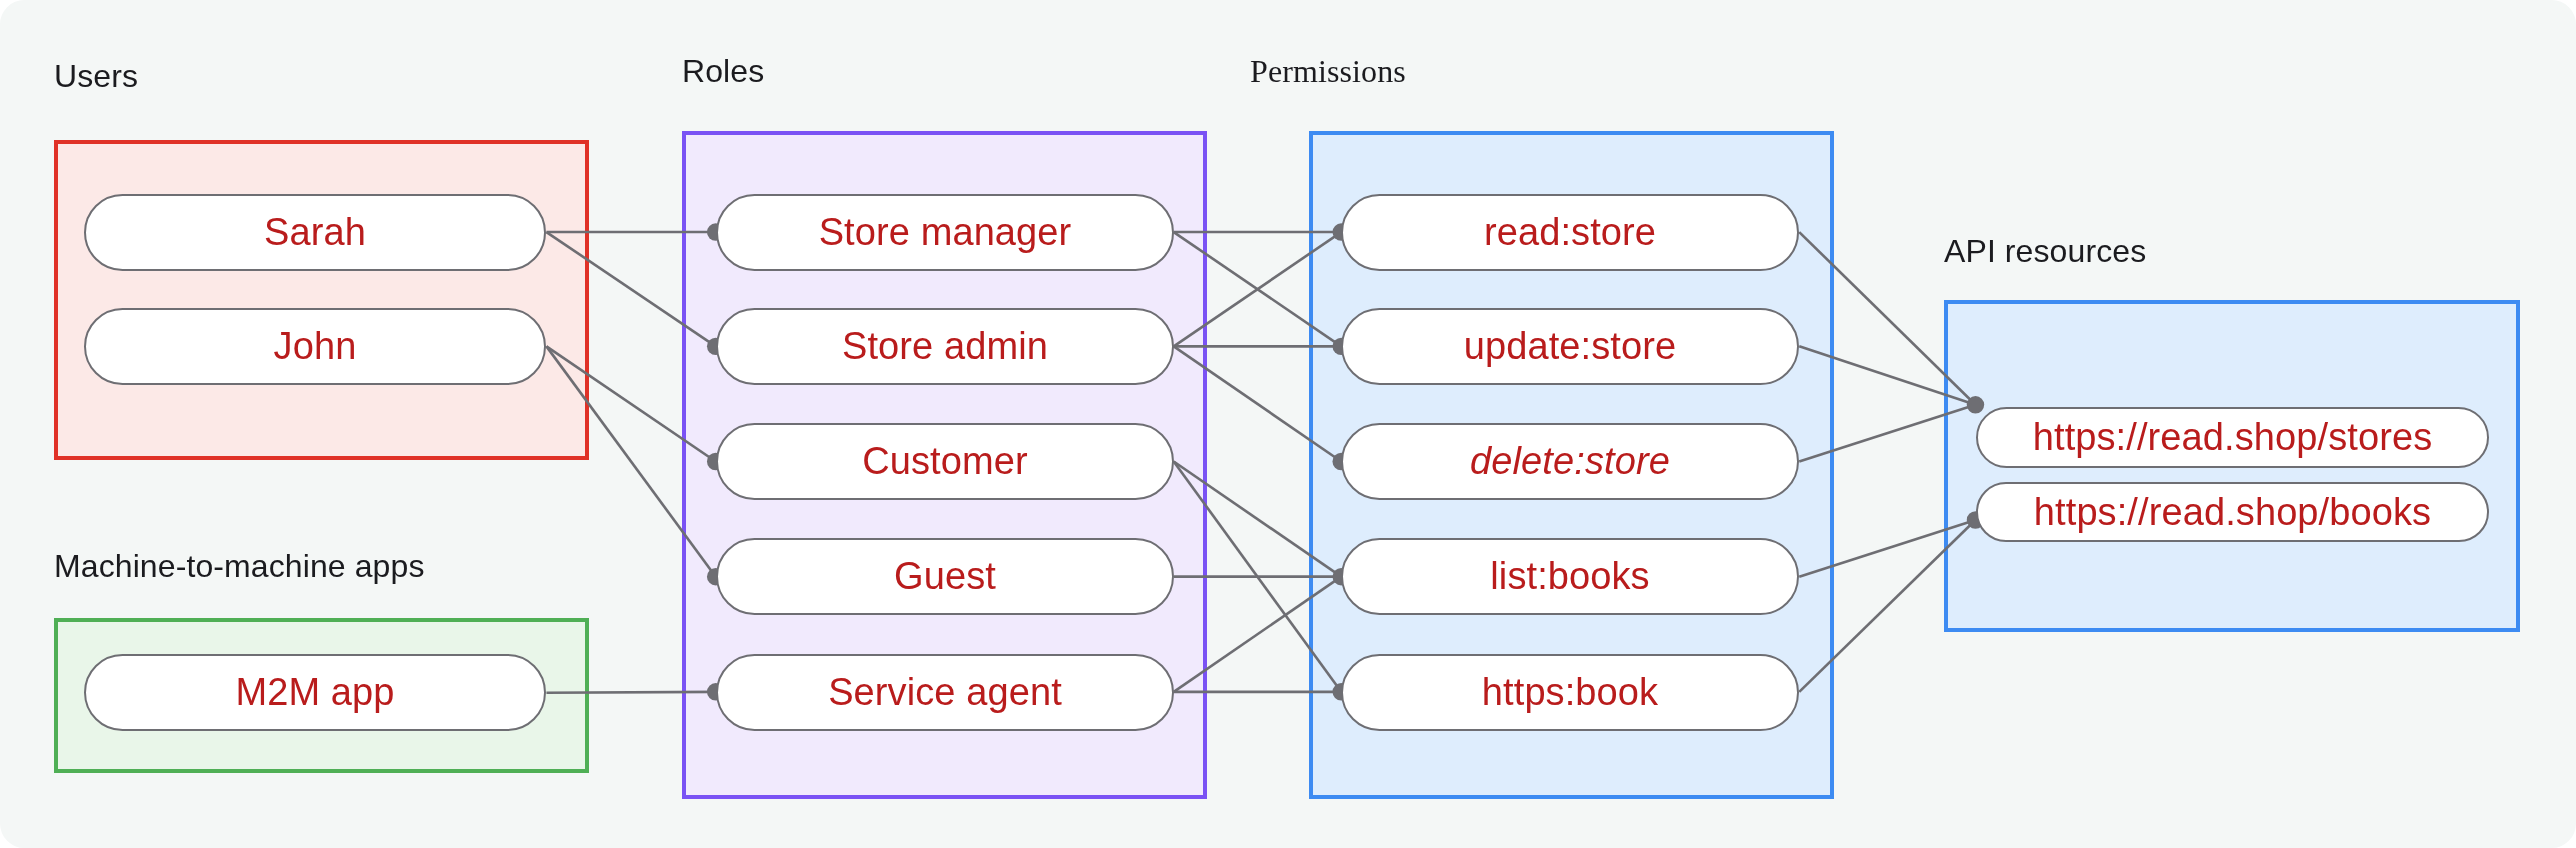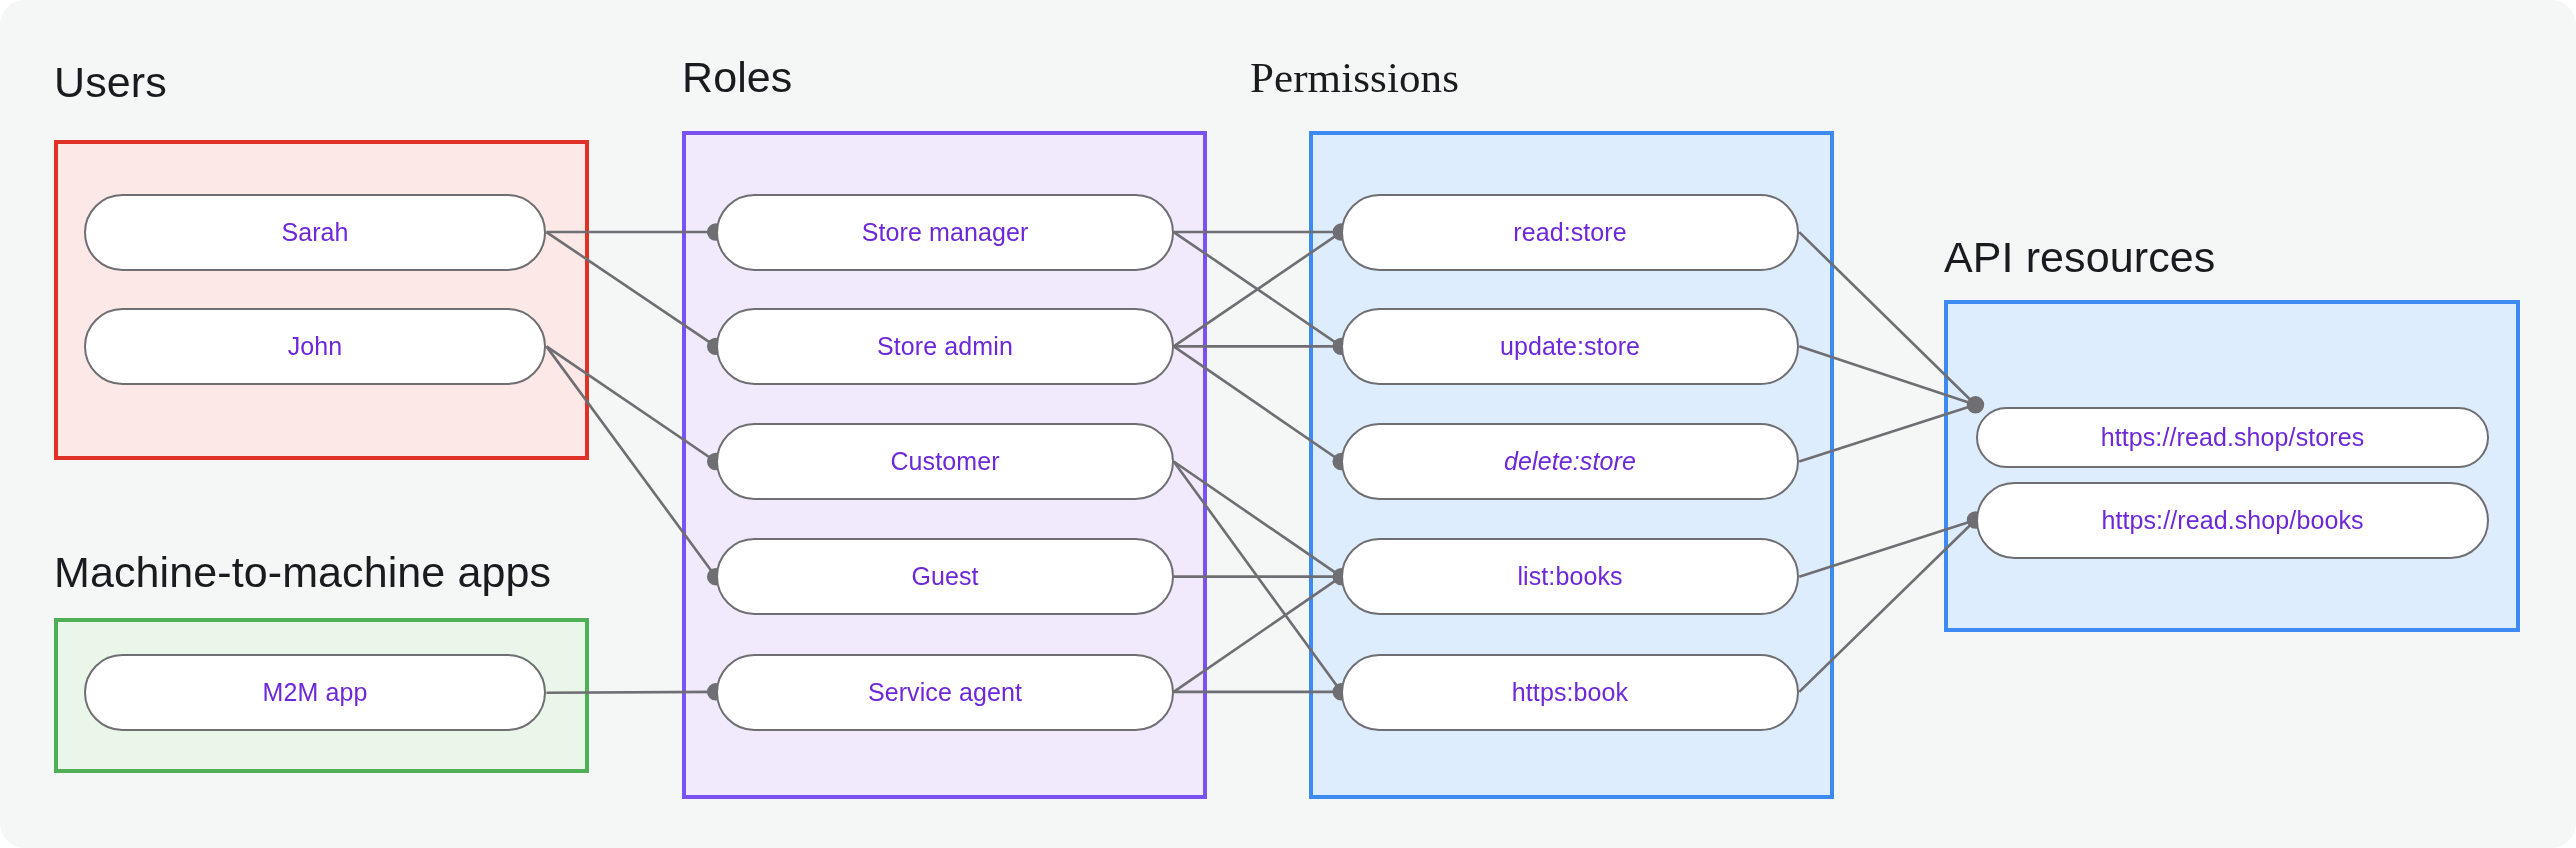--- a/index.html
+++ b/index.html
@@ -19,37 +19,37 @@
   }
   
   .group {
     position: absolute;
     box-sizing: border-box;
     border-style: solid;
     border-width: 4.4px;
   }
   .group-label {
     position: absolute;
-    font-size: 43px;
+    font-size: 32px;
     color: #1b1b1f;
     white-space: nowrap;
     letter-spacing: 0.1px;
   }
   
   .node {
     position: absolute;
     box-sizing: border-box;
     background: #ffffff;
     border: 2.6px solid #6e6e73;
     border-radius: 872px;
     display: flex;
     align-items: center;
     justify-content: center;
-    color: #6d28d9;
-    font-size: 25px;
+    color: #b91c1c;
+    font-size: 38px;
     white-space: nowrap;
     letter-spacing: 0.1px;
   }
   #edges {
     position: absolute;
     left: 0; top: 0;
     width: 2576px;
     height: 848px;
     pointer-events: none;
   }
@@ -155,19 +155,19 @@
       </div>
       <div class="node" style="left: 1341px; top: 538px; width: 458px; height: 77px;">
         <span>list:books</span>
       </div>
       <div class="node" style="left: 1341px; top: 654px; width: 458px; height: 77px;">
         <span>https:book</span>
       </div>
       <div class="node" style="left: 1976px; top: 367px; width: 513px; height: 61px; margin-top: 40px;">
         <span>https://read.shop/stores</span>
       </div>
-      <div class="node" style="left: 1976px; top: 482px; width: 513px; height: 77px;">
+      <div class="node" style="left: 1976px; top: 482px; width: 513px; height: 60px;">
         <span>https://read.shop/books</span>
       </div>
     </div>
 
 </div>
 
 
 </body></html>

